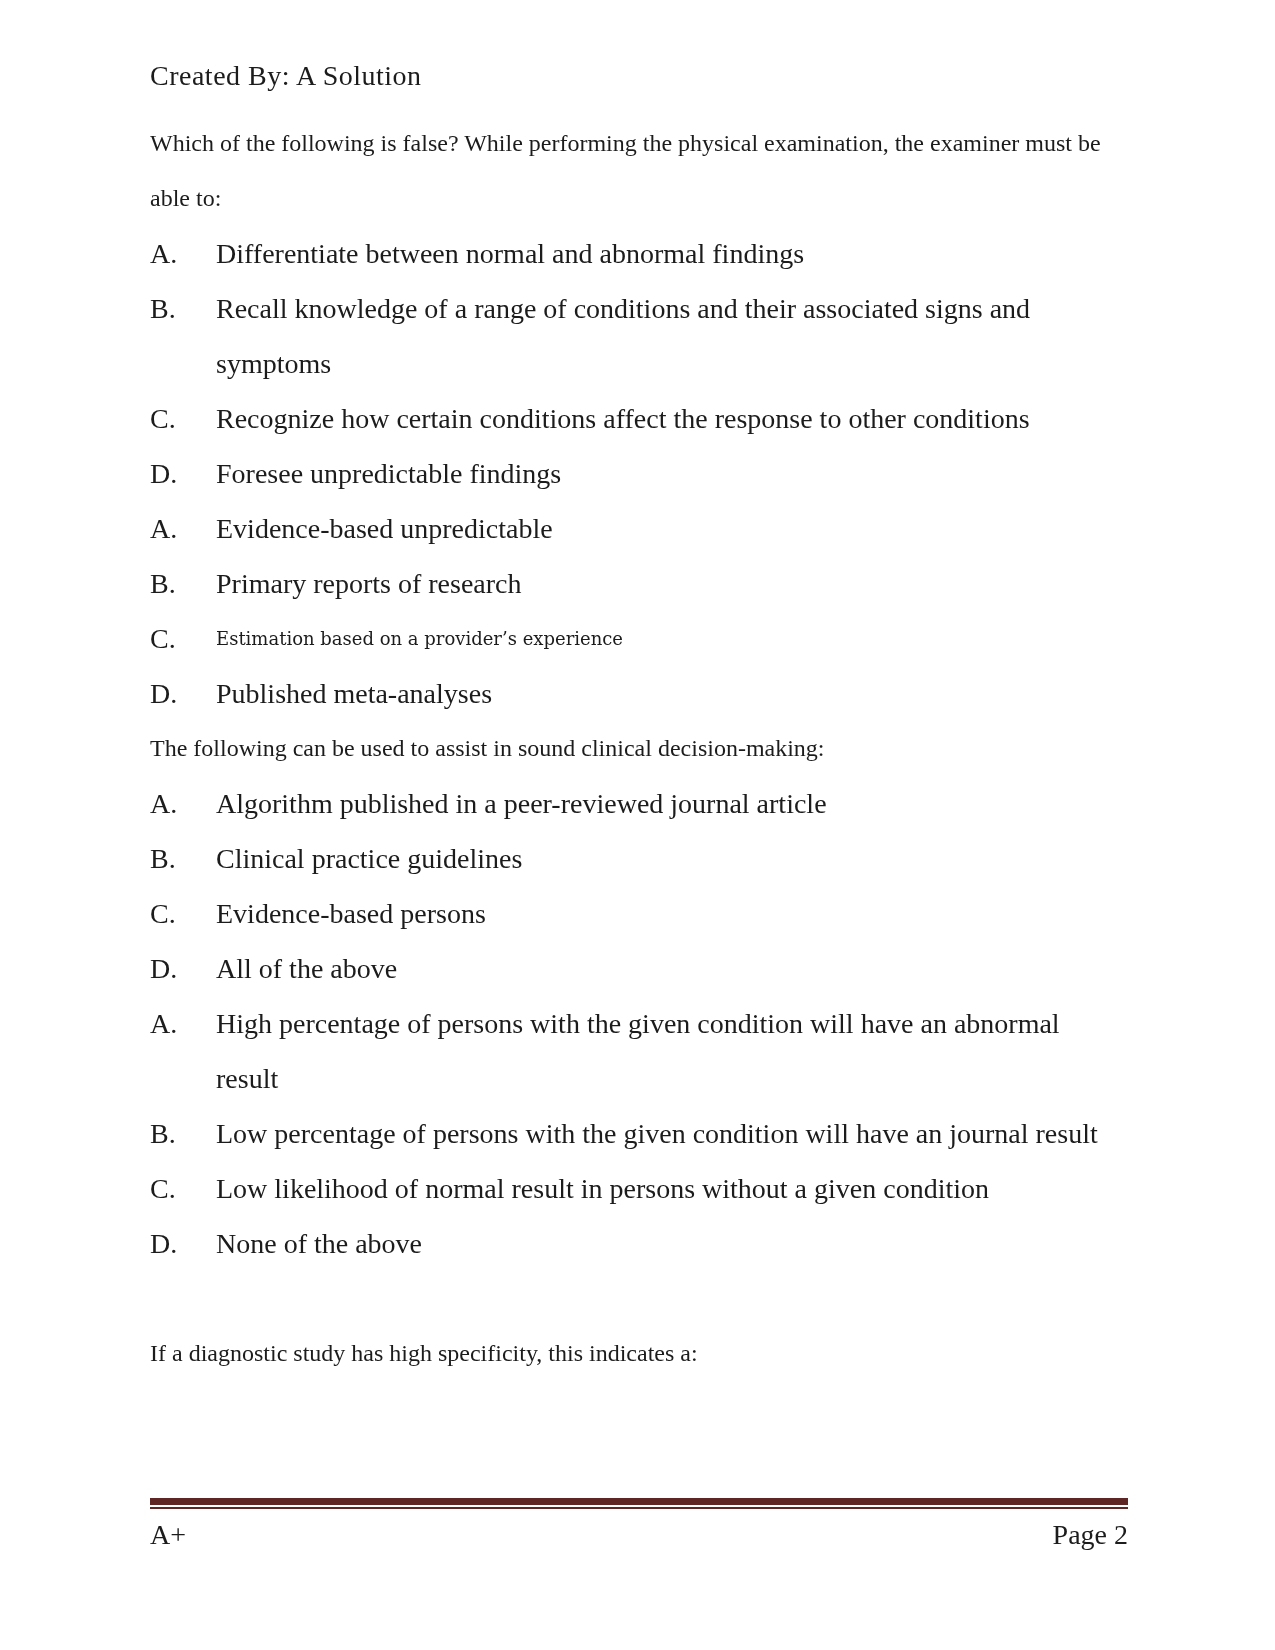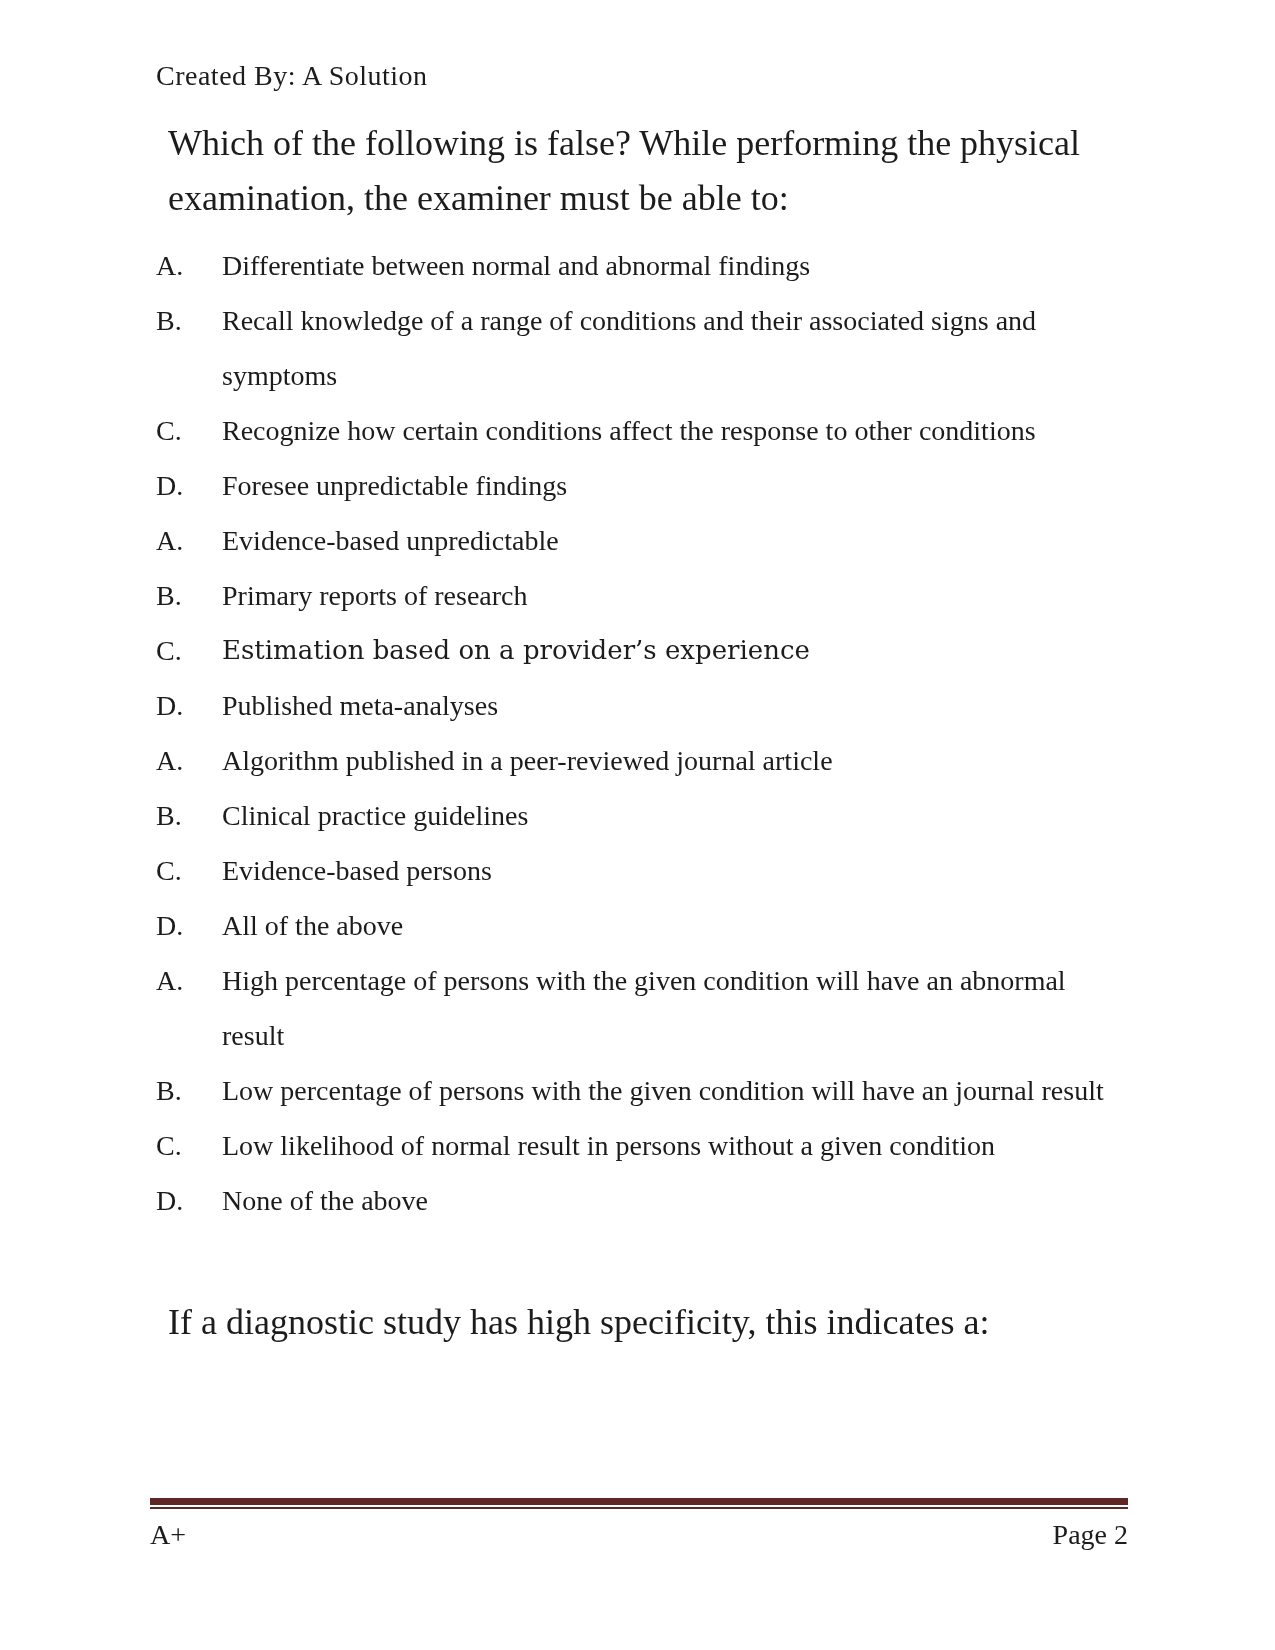--- a/index.html
+++ b/index.html
@@ -9,51 +9,51 @@
   }
   body {
     width: 1275px;
     height: 1650px;
     position: relative;
     font-family: "Liberation Serif", serif;
     color: #1c1c1c;
   }
   .doc {
     position: absolute;
-    left: 156px;
+    left: 150px;
     top: 48px;
     width: 976px;
   }
   .hdr {
     font-size: 28px;
     line-height: 55px;
     margin: 0 0 13px 0;
     letter-spacing: 0.5px;
   }
   .para {
-    font-size: 36px;
+    font-size: 24px;
     line-height: 55px;
-    margin: 12px;
+    margin: 0;
   }
   .option {
     display: flex;
     font-size: 28px;
     line-height: 55px;
     margin: 0;
   }
   .letter {
     flex: 0 0 66px;
   }
   .opt-text {
     flex: 1 1 auto;
     font-family: Liberation Serif, serif;
   }
   .alt-font {
     font-family: "DejaVu Serif", serif;
-    font-size: 26px;
+    font-size: 18px;
   }
   .spacer {
     height: 55px;
   }
   .footer {
     position: absolute;
     left: 150px;
     width: 978px;
     top: 1498px;
   }
@@ -109,20 +109,21 @@
   </div>
   <div class="option">
     <span class="letter">C.</span>
     <span class="opt-text alt-font">Estimation based on a provider’s experience</span>
   </div>
   <div class="option">
     <span class="letter">D.</span>
     <span class="opt-text">Published meta-analyses</span>
   </div>
 
+  <p class="para">The following can be used to assist in sound clinical decision-making:</p>
   <div class="option">
     <span class="letter">A.</span>
     <span class="opt-text">Algorithm published in a peer-reviewed journal article</span>
   </div>
   <div class="option">
     <span class="letter">B.</span>
     <span class="opt-text">Clinical practice guidelines</span>
   </div>
   <div class="option">
     <span class="letter">C.</span>

